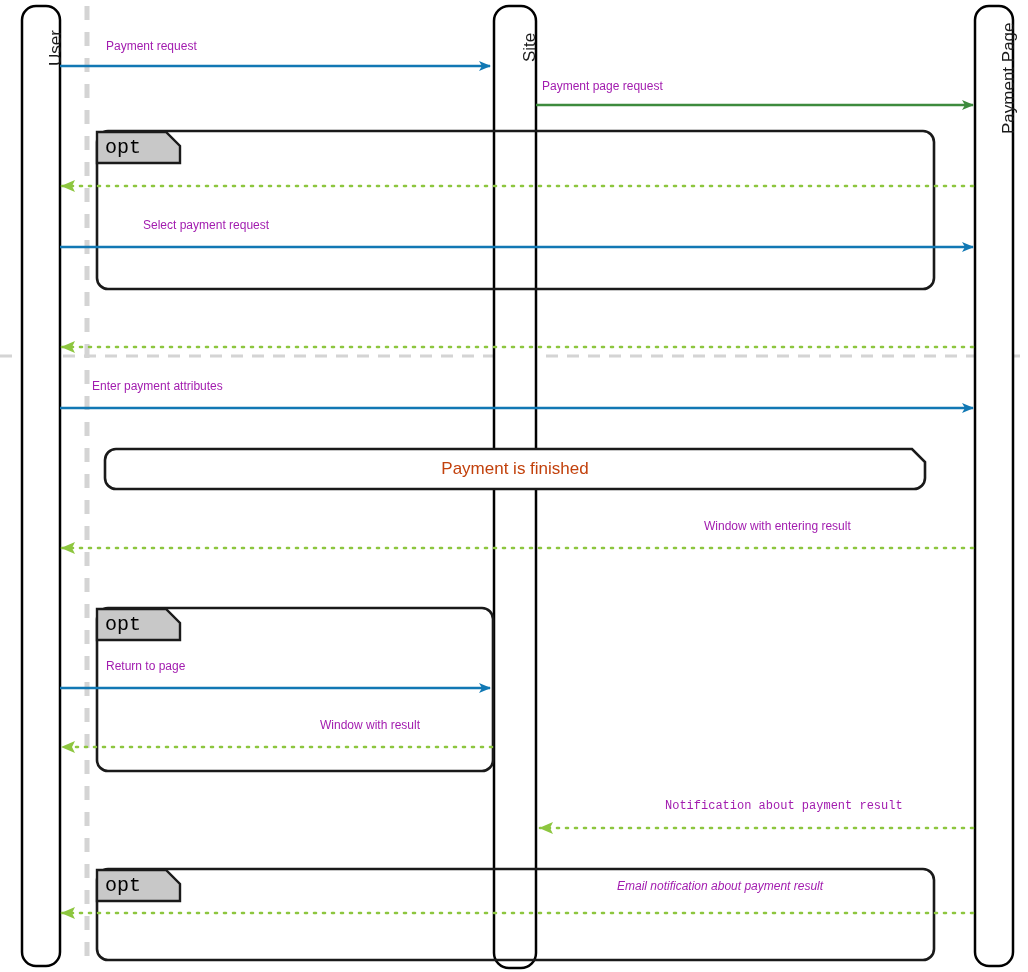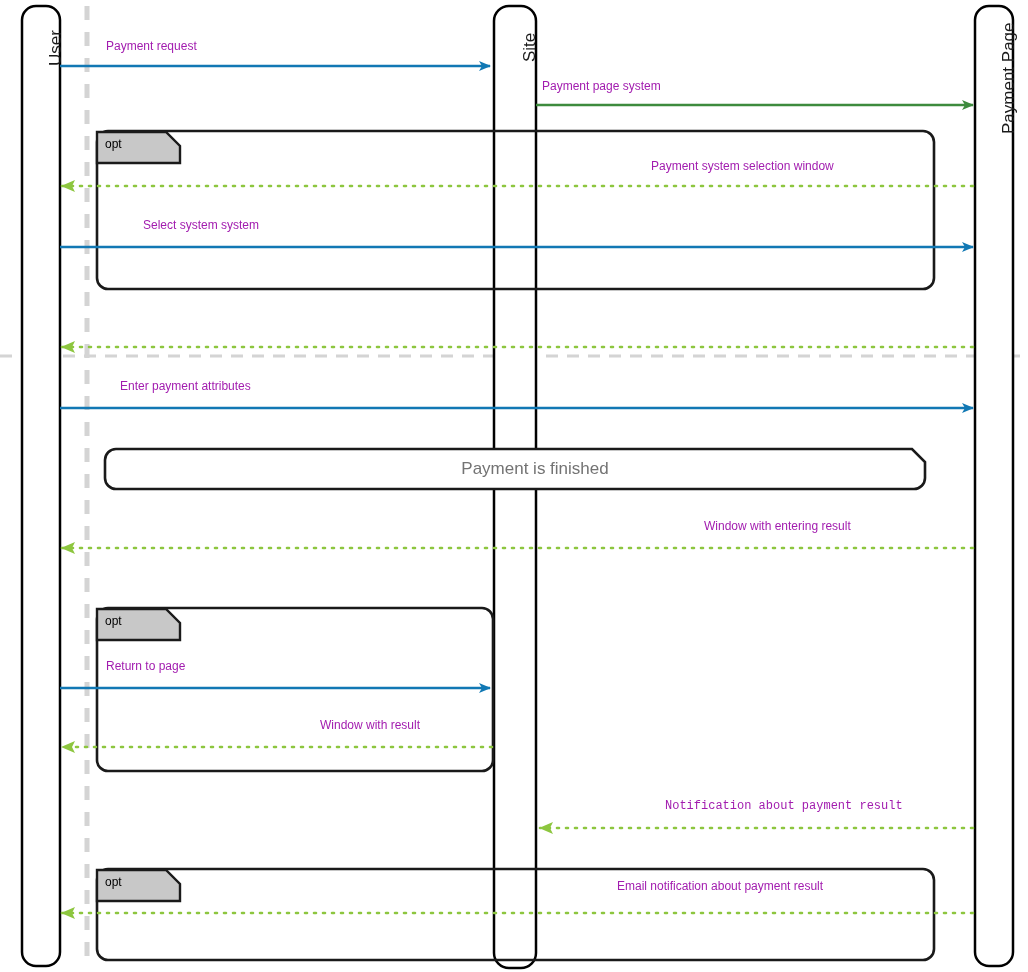--- a/index.html
+++ b/index.html
@@ -9,35 +9,34 @@
   .msg-label{
     position:absolute;
     font-family:"Liberation Sans", sans-serif;
     font-size:12px;
     color:#a21caf;
     white-space:nowrap;
     line-height:1;
   }
   .opt-label{
     position:absolute;
-    font-family:Liberation Sans, sans-serif;
-    font-size:12px;
+    font-family:Liberation Mono, monospace;
+    font-size:20px;
     color:#000;
     white-space:nowrap;
     line-height:1;
   }
   .note-label{
     position:absolute;
     font-family:"Liberation Sans", sans-serif;
     font-size:17px;
-    color:#737373;
+    color:#c2410c;
     white-space:nowrap;
     line-height:1;
     text-align:center;
-    margin-left:20px;
   }
   .lifeline-label{
     position:absolute;
     font-family:"Liberation Sans", sans-serif;
     font-size:17px;
     color:#1a1a1a;
     white-space:nowrap;
     transform-origin:0 0;
     transform:rotate(-90deg);
     line-height:1;
@@ -145,23 +144,22 @@
   <div class="lifeline-label" style="left:521px; top:62px;">Site</div>
   <div class="lifeline-label" style="left:1000px; top:134px;">Payment Page</div>
 
   <div class="opt-label" style="left:105px; top:138px;">opt</div>
   <div class="opt-label" style="left:105px; top:615px;">opt</div>
   <div class="opt-label" style="left:105px; top:876px;">opt</div>
 
   <div class="note-label" style="left:105px; top:460px; width:820px;">Payment is finished</div>
 
   <div class="msg-label" style="left:106px; top:40px;">Payment request</div>
-  <div class="msg-label" style="left:542px; top:80px;">Payment page system</div>
-  <div class="msg-label" style="left:651px; top:160px;">Payment system selection window</div>
-  <div class="msg-label" style="left:143px; top:219px;">Select system system</div>
-  <div class="msg-label" style="left:120px; top:380px;">Enter payment attributes</div>
+  <div class="msg-label" style="left:542px; top:80px;">Payment page request</div>
+  <div class="msg-label" style="left:143px; top:219px;">Select payment request</div>
+  <div class="msg-label" style="left:92px; top:380px;">Enter payment attributes</div>
   <div class="msg-label" style="left:704px; top:520px;">Window with entering result</div>
   <div class="msg-label" style="left:106px; top:660px;">Return to page</div>
   <div class="msg-label" style="left:320px; top:719px;">Window with result</div>
   <div class="msg-label" style="left:665px; top:800px;font-family:Liberation Mono, monospace;">Notification about payment result</div>
-  <div class="msg-label" style="left:617px; top:880px;">Email notification about payment result</div>
+  <div class="msg-label" style="left:617px; top:880px;font-style:italic;">Email notification about payment result</div>
 
 </div>
 
 </body></html>

